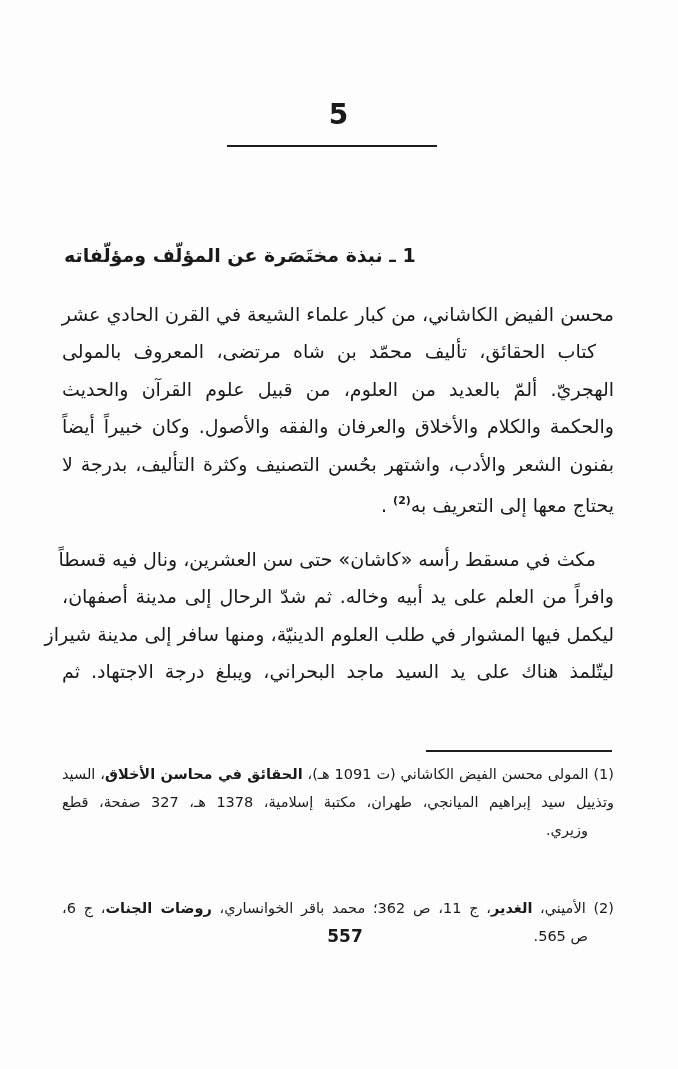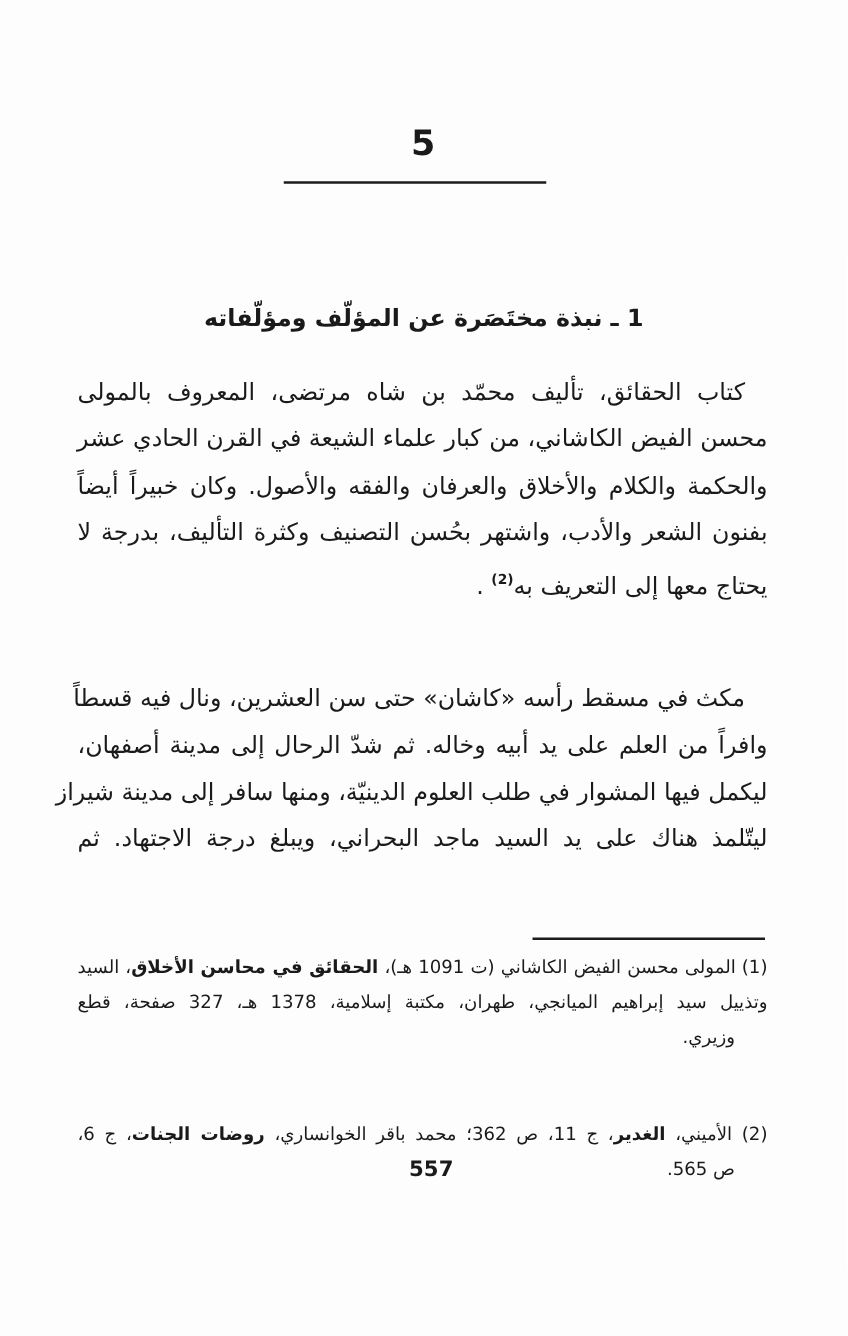--- a/index.html
+++ b/index.html
@@ -32,21 +32,21 @@
     font-size: 25px; font-weight: bold;
     line-height: 44px;
   }
   .book-title sup {
     font-size: 13px; font-weight: bold;
     position: relative; top: -2px;
   }
   
   .section-heading {
     position: absolute; top: 244px; right: 64px; left: 64px;
-    text-align: center;
+    text-align: left;
     font-size: 19px; font-weight: bold;
   }
   
   .body-para {
     position: absolute; right: 64px; left: 62px;
     font-size: 19px;
   }
   .para-1 { top: 296px; }
   .para-2 { top: 541px; }
   .bline {
@@ -95,22 +95,23 @@
 <div class="page">
 
   <div class="chapter-number">5</div>
 
   <div class="chapter-rule"></div>
 
 
   <div class="section-heading">1 ـ نبذة مختَصَرة عن المؤلّف ومؤلّفاته</div>
 
   <div class="body-para para-1">
+    <div class="bline">محسن الفيض الكاشاني، من كبار علماء الشيعة في القرن الحادي عشر</div>
     <div class="bline first">كتاب الحقائق، تأليف محمّد بن شاه مرتضى، المعروف بالمولى</div>
-    <div class="bline">محسن الفيض الكاشاني، من كبار علماء الشيعة في القرن الحادي عشر</div>
+    <div class="bline">الهجريّ. ألمّ بالعديد من العلوم، من قبيل علوم القرآن والحديث</div>
     <div class="bline">والحكمة والكلام والأخلاق والعرفان والفقه والأصول. وكان خبيراً أيضاً</div>
     <div class="bline">بفنون الشعر والأدب، واشتهر بحُسن التصنيف وكثرة التأليف، بدرجة لا</div>
     <div class="bline short"><span>يحتاج معها إلى التعريف به</span><sup class="fnref">(2)</sup><span> .</span></div>
   </div>
 
   <div class="body-para para-2">
     <div class="bline first">مكث في مسقط رأسه «كاشان» حتى سن العشرين، ونال فيه قسطاً</div>
     <div class="bline">وافراً من العلم على يد أبيه وخاله. ثم شدّ الرحال إلى مدينة أصفهان،</div>
     <div class="bline">ليكمل فيها المشوار في طلب العلوم الدينيّة، ومنها سافر إلى مدينة شيراز</div>
     <div class="bline">ليتّلمذ هناك على يد السيد ماجد البحراني، ويبلغ درجة الاجتهاد. ثم</div>

